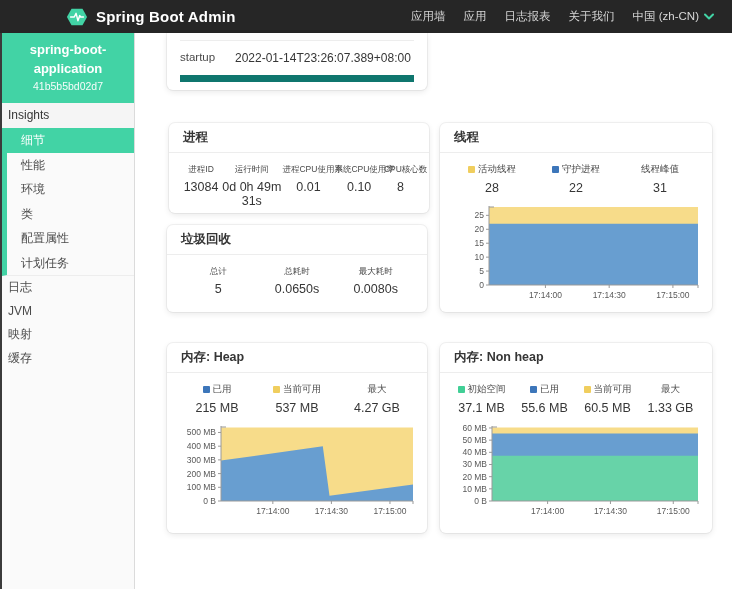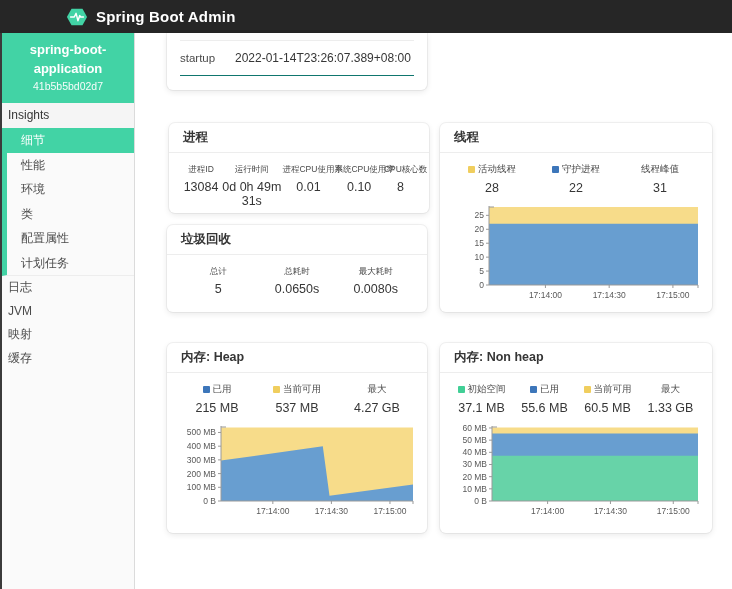--- a/index.html
+++ b/index.html
@@ -29,21 +29,21 @@
   .snav-item.toplevel { height:23.5px; line-height:23.5px; }
 
   
   .card { position:absolute; background:#fff; border-radius:6px; overflow:hidden;
           box-shadow:0 2px 6px rgba(10,10,10,.09), 0 0 0 1px rgba(10,10,10,.05); }
   .card-header { height:30px; line-height:29px; padding:0 14px; border-bottom:1px solid #ededed;
                  font-size:12.5px; font-weight:700; color:#363636; }
 
   #card-startup { left:167px; top:33px; width:260px; height:57px; border-radius:0 0 6px 6px; }
   .clip-line { margin:7px 13px 0; border-bottom:1px solid #ededed; }
-  .startup-row { display:flex; align-items:center; margin:0 13px; padding:10px 0; border-bottom:1px solid #0f766e; }
+  .startup-row { display:flex; align-items:flex-start; margin:0 13px; padding:10px 0; border-bottom:7px solid #0f766e; }
   .startup-row .k { width:55px; font-size:11.5px; color:#4a4a4a; }
   .startup-row .v { font-size:12px; color:#363636; }
 
   #card-process { left:169px; top:123px; width:260px; height:90px; }
   #card-gc      { left:167px; top:225px; width:260px; height:87px; }
   #card-heap    { left:167px; top:343px; width:260px; height:190px; }
   #card-threads { left:440px; top:123px; width:272px; height:189px; }
   #card-nonheap { left:440px; top:343px; width:272px; height:190px; }
 
   .stat-row { display:flex; padding:0 12px; margin-top:11px; }
@@ -69,20 +69,32 @@
 <body>
 
 <header class="topbar">
   <div class="brand">
     <svg class="logo" viewBox="0 0 24 24">
       <polygon points="6,3 18,3 23,12 18,21 6,21 1,12" fill="#42d3a5"></polygon>
       <polyline points="5,12 9,12 11,8 13,16 15,10.5 16,12 19,12" fill="none" stroke="#ffffff" stroke-width="1.6" stroke-linecap="round" stroke-linejoin="round"></polyline>
     </svg>
     <span class="title">Spring Boot Admin</span>
   </div>
+  <nav class="topnav">
+    <a>应用墙</a>
+    <a>应用</a>
+    <a>日志报表</a>
+    <a>关于我们</a>
+    <a>
+      <span>中国 (zh-CN)</span>
+      <svg width="10" height="7" viewBox="0 0 10 7">
+        <polyline points="1,1.5 5,5.5 9,1.5" fill="none" stroke="#42d3a5" stroke-width="2" stroke-linecap="round" stroke-linejoin="round"></polyline>
+      </svg>
+    </a>
+  </nav>
 </header>
 
 <aside class="sidebar">
   <div class="appblock">
     <div class="appname">spring-boot-application</div>
     <div class="appid">41b5b5bd02d7</div>
   </div>
   <div class="snav-item section">Insights</div>
   <div class="submenu">
     <div class="snav-item active">细节</div>

